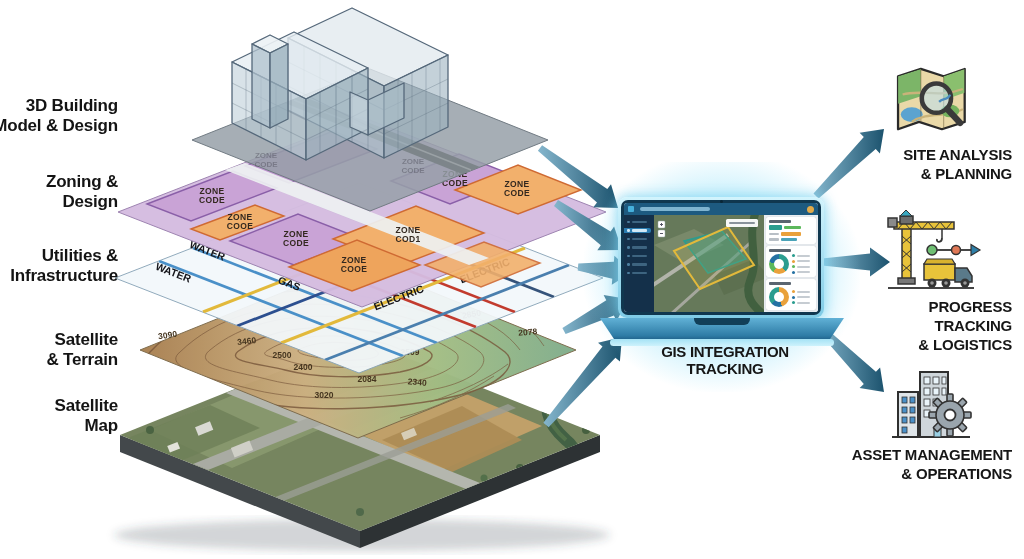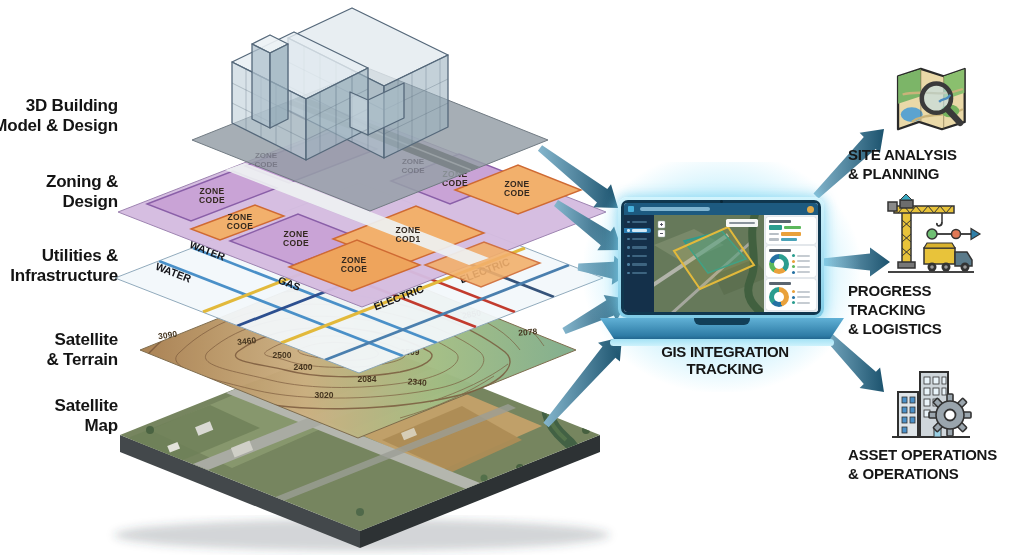--- a/index.html
+++ b/index.html
@@ -49,21 +49,21 @@
   .lg .b{width:13px;height:2px;background:#c6ccd2;border-radius:1px;}
   .lt-base{position:absolute;left:600px;top:318px;width:244px;height:22px;
     background:linear-gradient(180deg,#61b1d6 0%,#2e7ca6 80%,#1f6189 100%);
     clip-path:polygon(0 0,100% 0,94% 100%,6% 100%);}
   .lt-notch{position:absolute;left:694px;top:318px;width:56px;height:7px;background:#123f58;border-radius:0 0 6px 6px;}
   .lt-lip{position:absolute;left:610px;top:339px;width:224px;height:7px;background:linear-gradient(180deg,#a5e2f5,#cdf2fc);border-radius:4px;}
   
   .platform-label{position:absolute;left:627px;top:343px;width:196px;text-align:center;z-index:4;color:#161616;}
   .platform-label .t{font-weight:700;font-size:15px;line-height:1.15;letter-spacing:-0.3px;}
   .platform-label .s{font-size:16px;line-height:1.25;color:#222;}
-  .output{position:absolute;left:848px;width:164px;text-align:left;z-index:4;}
+  .output{position:absolute;left:848px;width:164px;text-align:right;z-index:4;}
   .output .icon{display:block;margin:0 auto;}
   .output .lbl{font-weight:700;font-size:15px;line-height:1.25;color:#161616;letter-spacing:-0.2px;margin-top:4px;}
 </style>
 </head>
 <body>
 
 <svg id="stack-svg" width="1024" height="559" viewBox="0 0 1024 559">
   <defs>
     <linearGradient id="arrowGrad" x1="0" y1="0" x2="1" y2="0">
       <stop offset="0" stop-color="#85b6cd"></stop>
@@ -446,21 +446,21 @@
       <path d="M20,40 C40,34 60,44 86,34 M30,70 C48,58 70,66 86,56" stroke="#c9b37a" stroke-width="2.5" fill="none"></path>
       <ellipse cx="72" cy="58" rx="10" ry="7" fill="#76b25e"></ellipse>
     </g>
     <circle cx="57" cy="44" r="16" fill="rgba(185,222,238,0.55)" stroke="#3a3a3a" stroke-width="5"></circle>
     <path d="M60,48 C64,44 70,46 72,40" stroke="#4a8cbf" stroke-width="2.5" fill="none"></path>
     <line x1="69" y1="56" x2="83" y2="71" stroke="#3a3a3a" stroke-width="7" stroke-linecap="round"></line>
   </svg>
   <div class="lbl"><span>SITE ANALYSIS</span><br><span>&amp; PLANNING</span></div>
 </div>
 
-<div class="output" style="top:192px">
+<div class="output" style="top:208px">
   <svg class="icon" width="112" height="86" viewBox="0 0 112 86">
     <line x1="14" y1="80" x2="100" y2="80" stroke="#444" stroke-width="2"></line>
     <rect x="28" y="20" width="9" height="54" fill="#e8c33a" stroke="#333" stroke-width="1.5"></rect>
     <path d="M28,28 L37,36 M37,28 L28,36 M28,42 L37,50 M37,42 L28,50 M28,56 L37,64 M37,56 L28,64" stroke="#333" stroke-width="1"></path>
     <rect x="24" y="70" width="17" height="6" fill="#777" stroke="#333" stroke-width="1.5"></rect>
     <polygon points="20,14 80,14 80,21 20,21" fill="#e8c33a" stroke="#333" stroke-width="1.5"></polygon>
     <path d="M24,21 L30,14 L36,21 L42,14 L48,21 L54,14 L60,21 L66,14 L72,21 L78,14" stroke="#333" stroke-width="1" fill="none"></path>
     <rect x="14" y="10" width="9" height="9" fill="#8a8a8a" stroke="#333" stroke-width="1.5"></rect>
     <rect x="26" y="8" width="13" height="8" fill="#6d6d6d" stroke="#333" stroke-width="1.5"></rect>
     <polygon points="32,2 38,8 26,8" fill="#3aa8c0" stroke="#333" stroke-width="1"></polygon>
@@ -518,14 +518,14 @@
         <rect x="13" y="-3" width="8" height="6" rx="1"></rect>
         <rect x="-3" y="-21" width="6" height="8" rx="1" transform="rotate(45)"></rect>
         <rect x="-3" y="13" width="6" height="8" rx="1" transform="rotate(45)"></rect>
         <rect x="-21" y="-3" width="8" height="6" rx="1" transform="rotate(45)"></rect>
         <rect x="13" y="-3" width="8" height="6" rx="1" transform="rotate(45)"></rect>
         <circle cx="0" cy="0" r="14"></circle>
       </g>
       <circle cx="0" cy="0" r="5.5" fill="#ffffff" stroke="#333" stroke-width="1.8"></circle>
     </g>
   </svg>
-  <div class="lbl"><span>ASSET OPERATIONS</span><br><span>&amp; OPERATIONS</span></div>
+  <div class="lbl"><span>ASSET MANAGEMENT</span><br><span>&amp; OPERATIONS</span></div>
 </div>
 
 </body></html>

